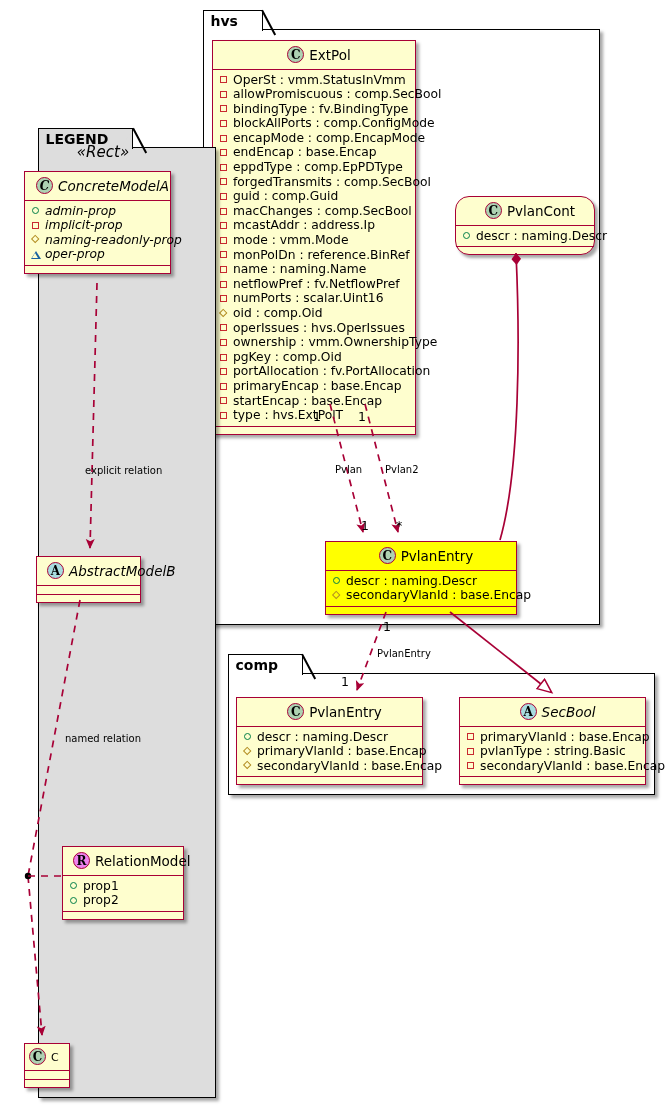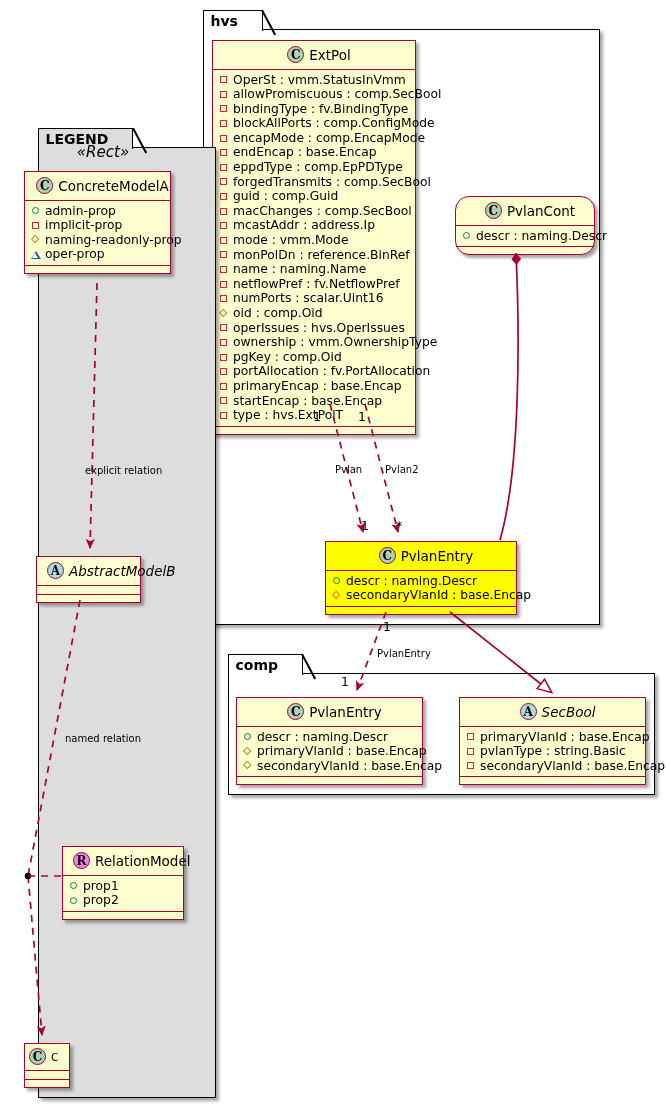--- a/index.html
+++ b/index.html
@@ -410,21 +410,21 @@
 
   <div class="pkg legend-pkg" style="left:14px; top:147px; width:178px; height:951px;margin-left:24px;">
     <div class="pkg-tab">
       <span>LEGEND</span>
       <span class="tabline"></span>
     </div>
   </div>
 
   <div class="cls-stereo" style="position:absolute; left:23px; top:143px; width:160px;">«Rect»</div>
 
-  <div class="cls" style="left:24px; top:171px; width:147px;">
+  <div class="cls" style="left:24px; top:171px; width:147px;font-style:italic;">
     <div class="cls-head">
       <span class="badge c">C</span><span class="cls-name">ConcreteModelA</span>
     </div>
     <div class="cls-attrs" id="attrs-legend_concrete">
         <div class="attr">
           <span class="mk circle">
             <i></i>
           </span>
           <span>admin-prop</span>
         </div>

